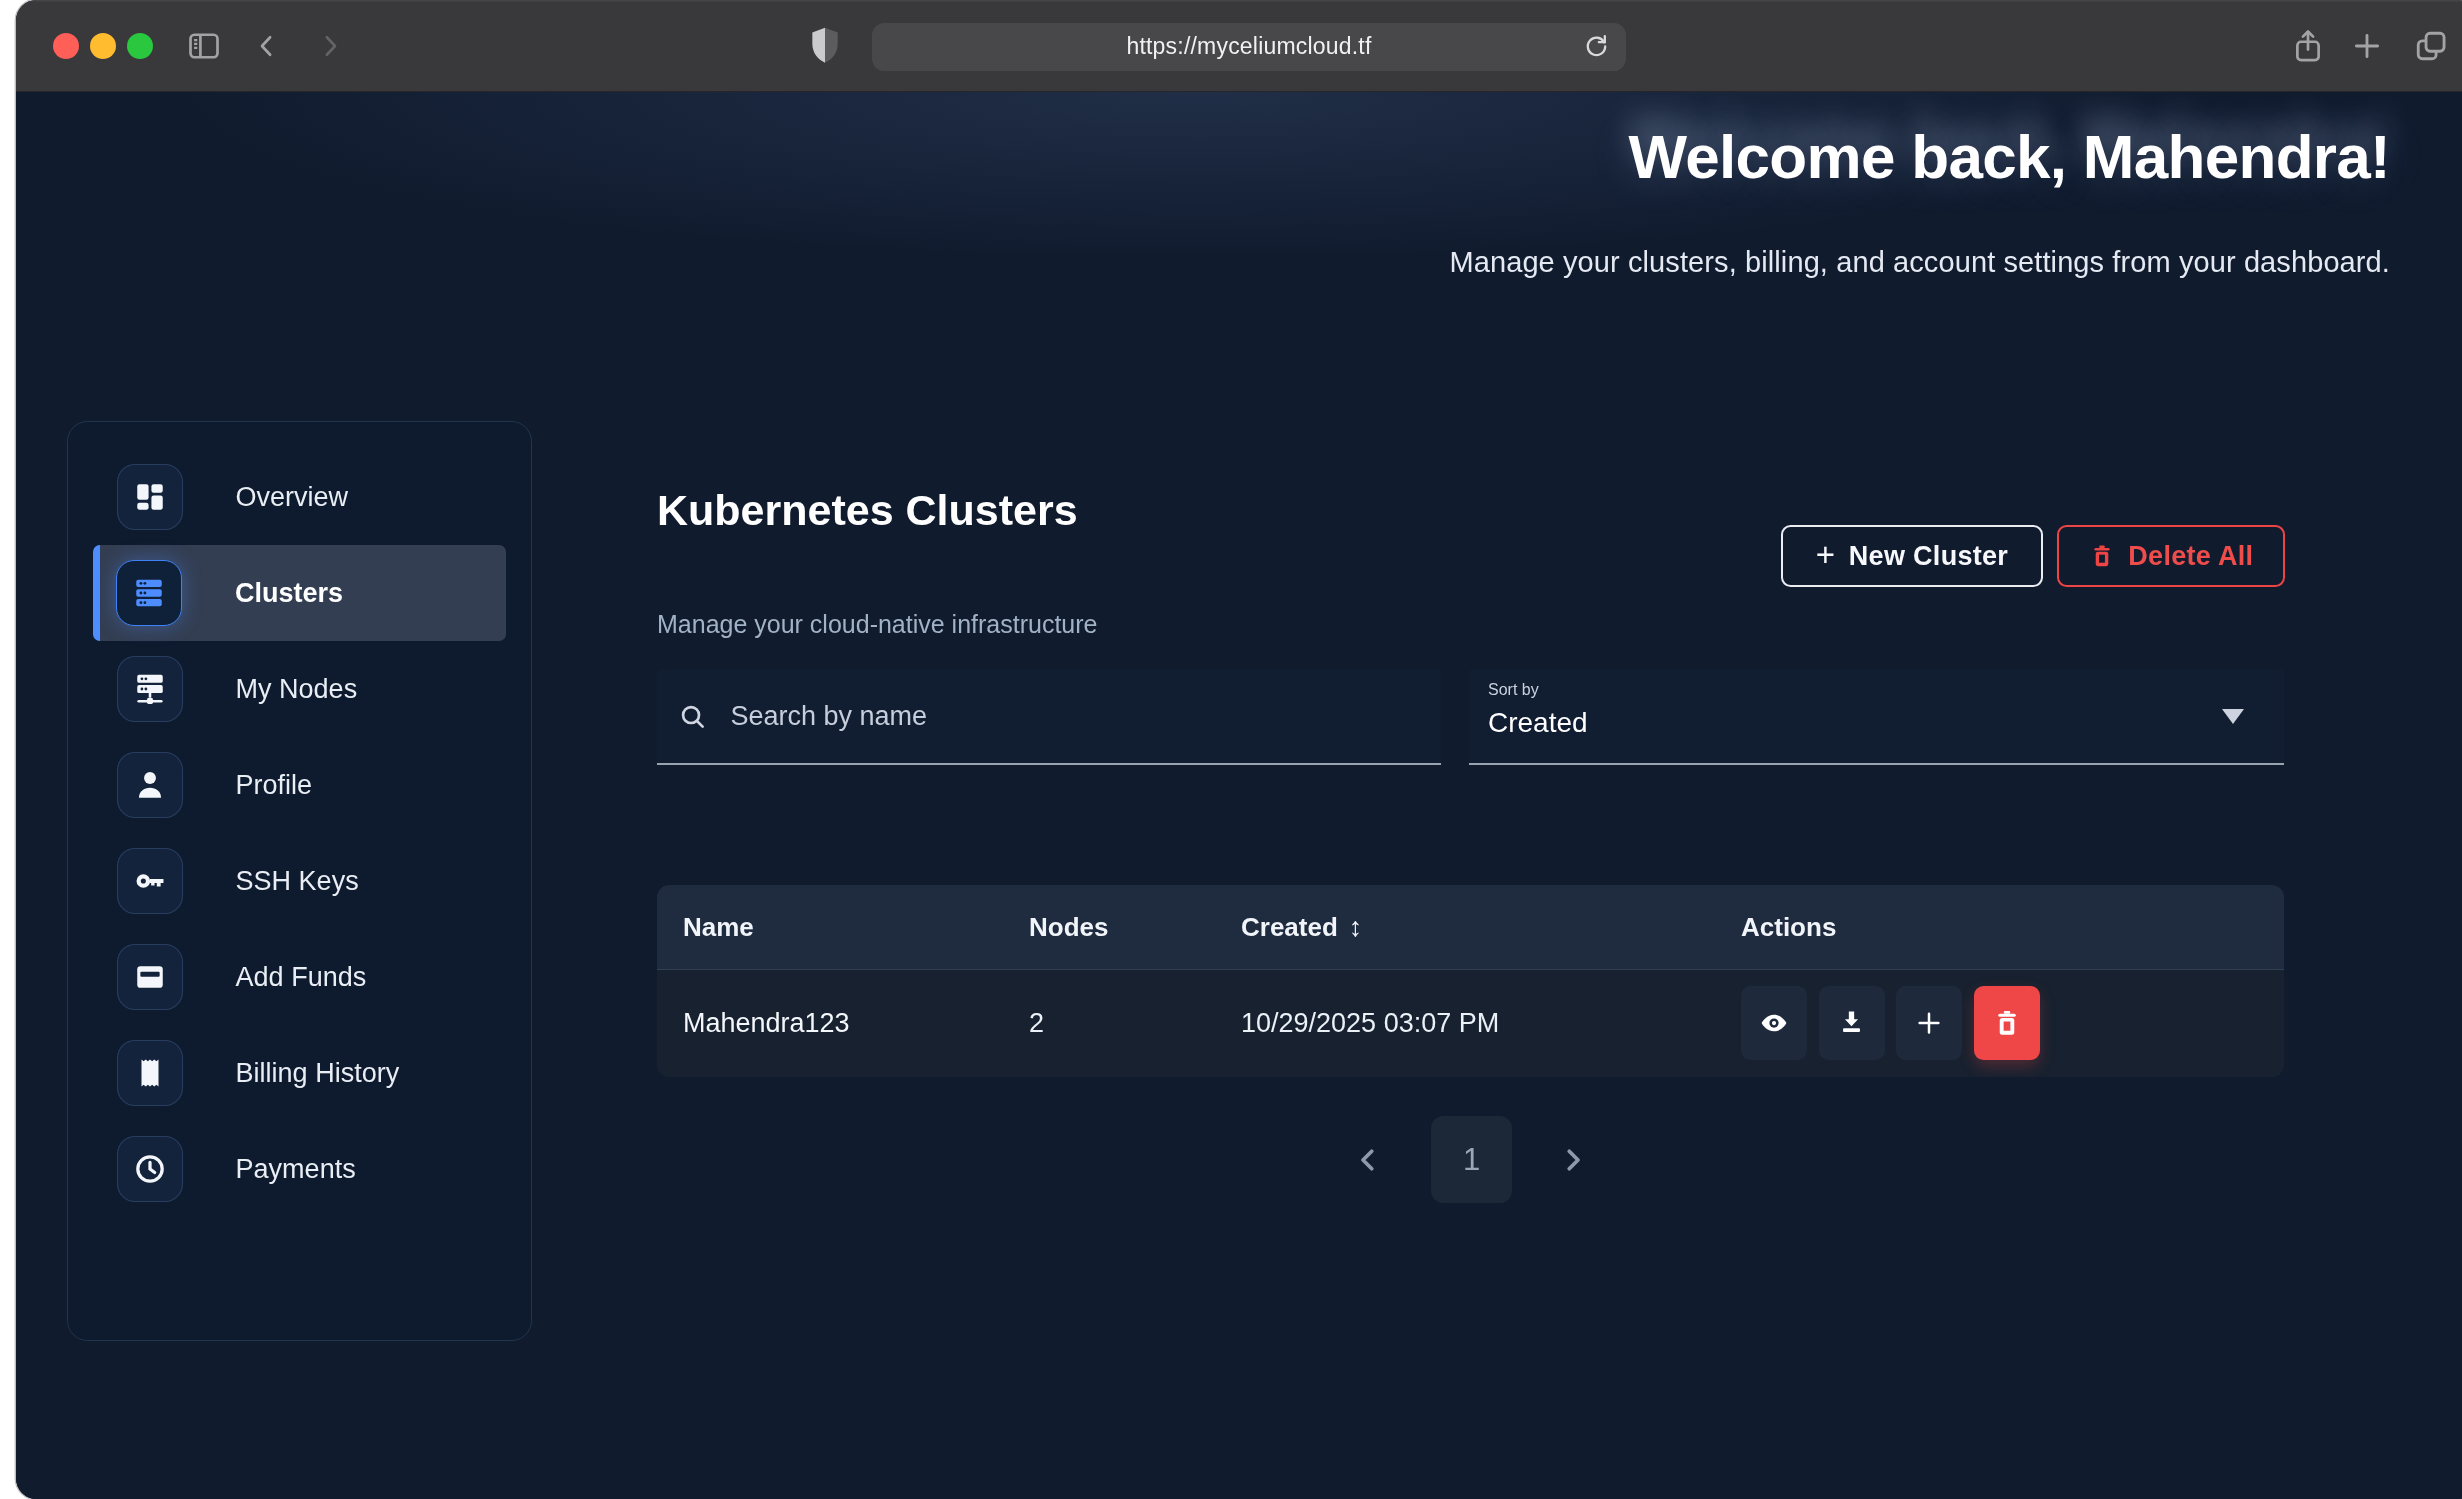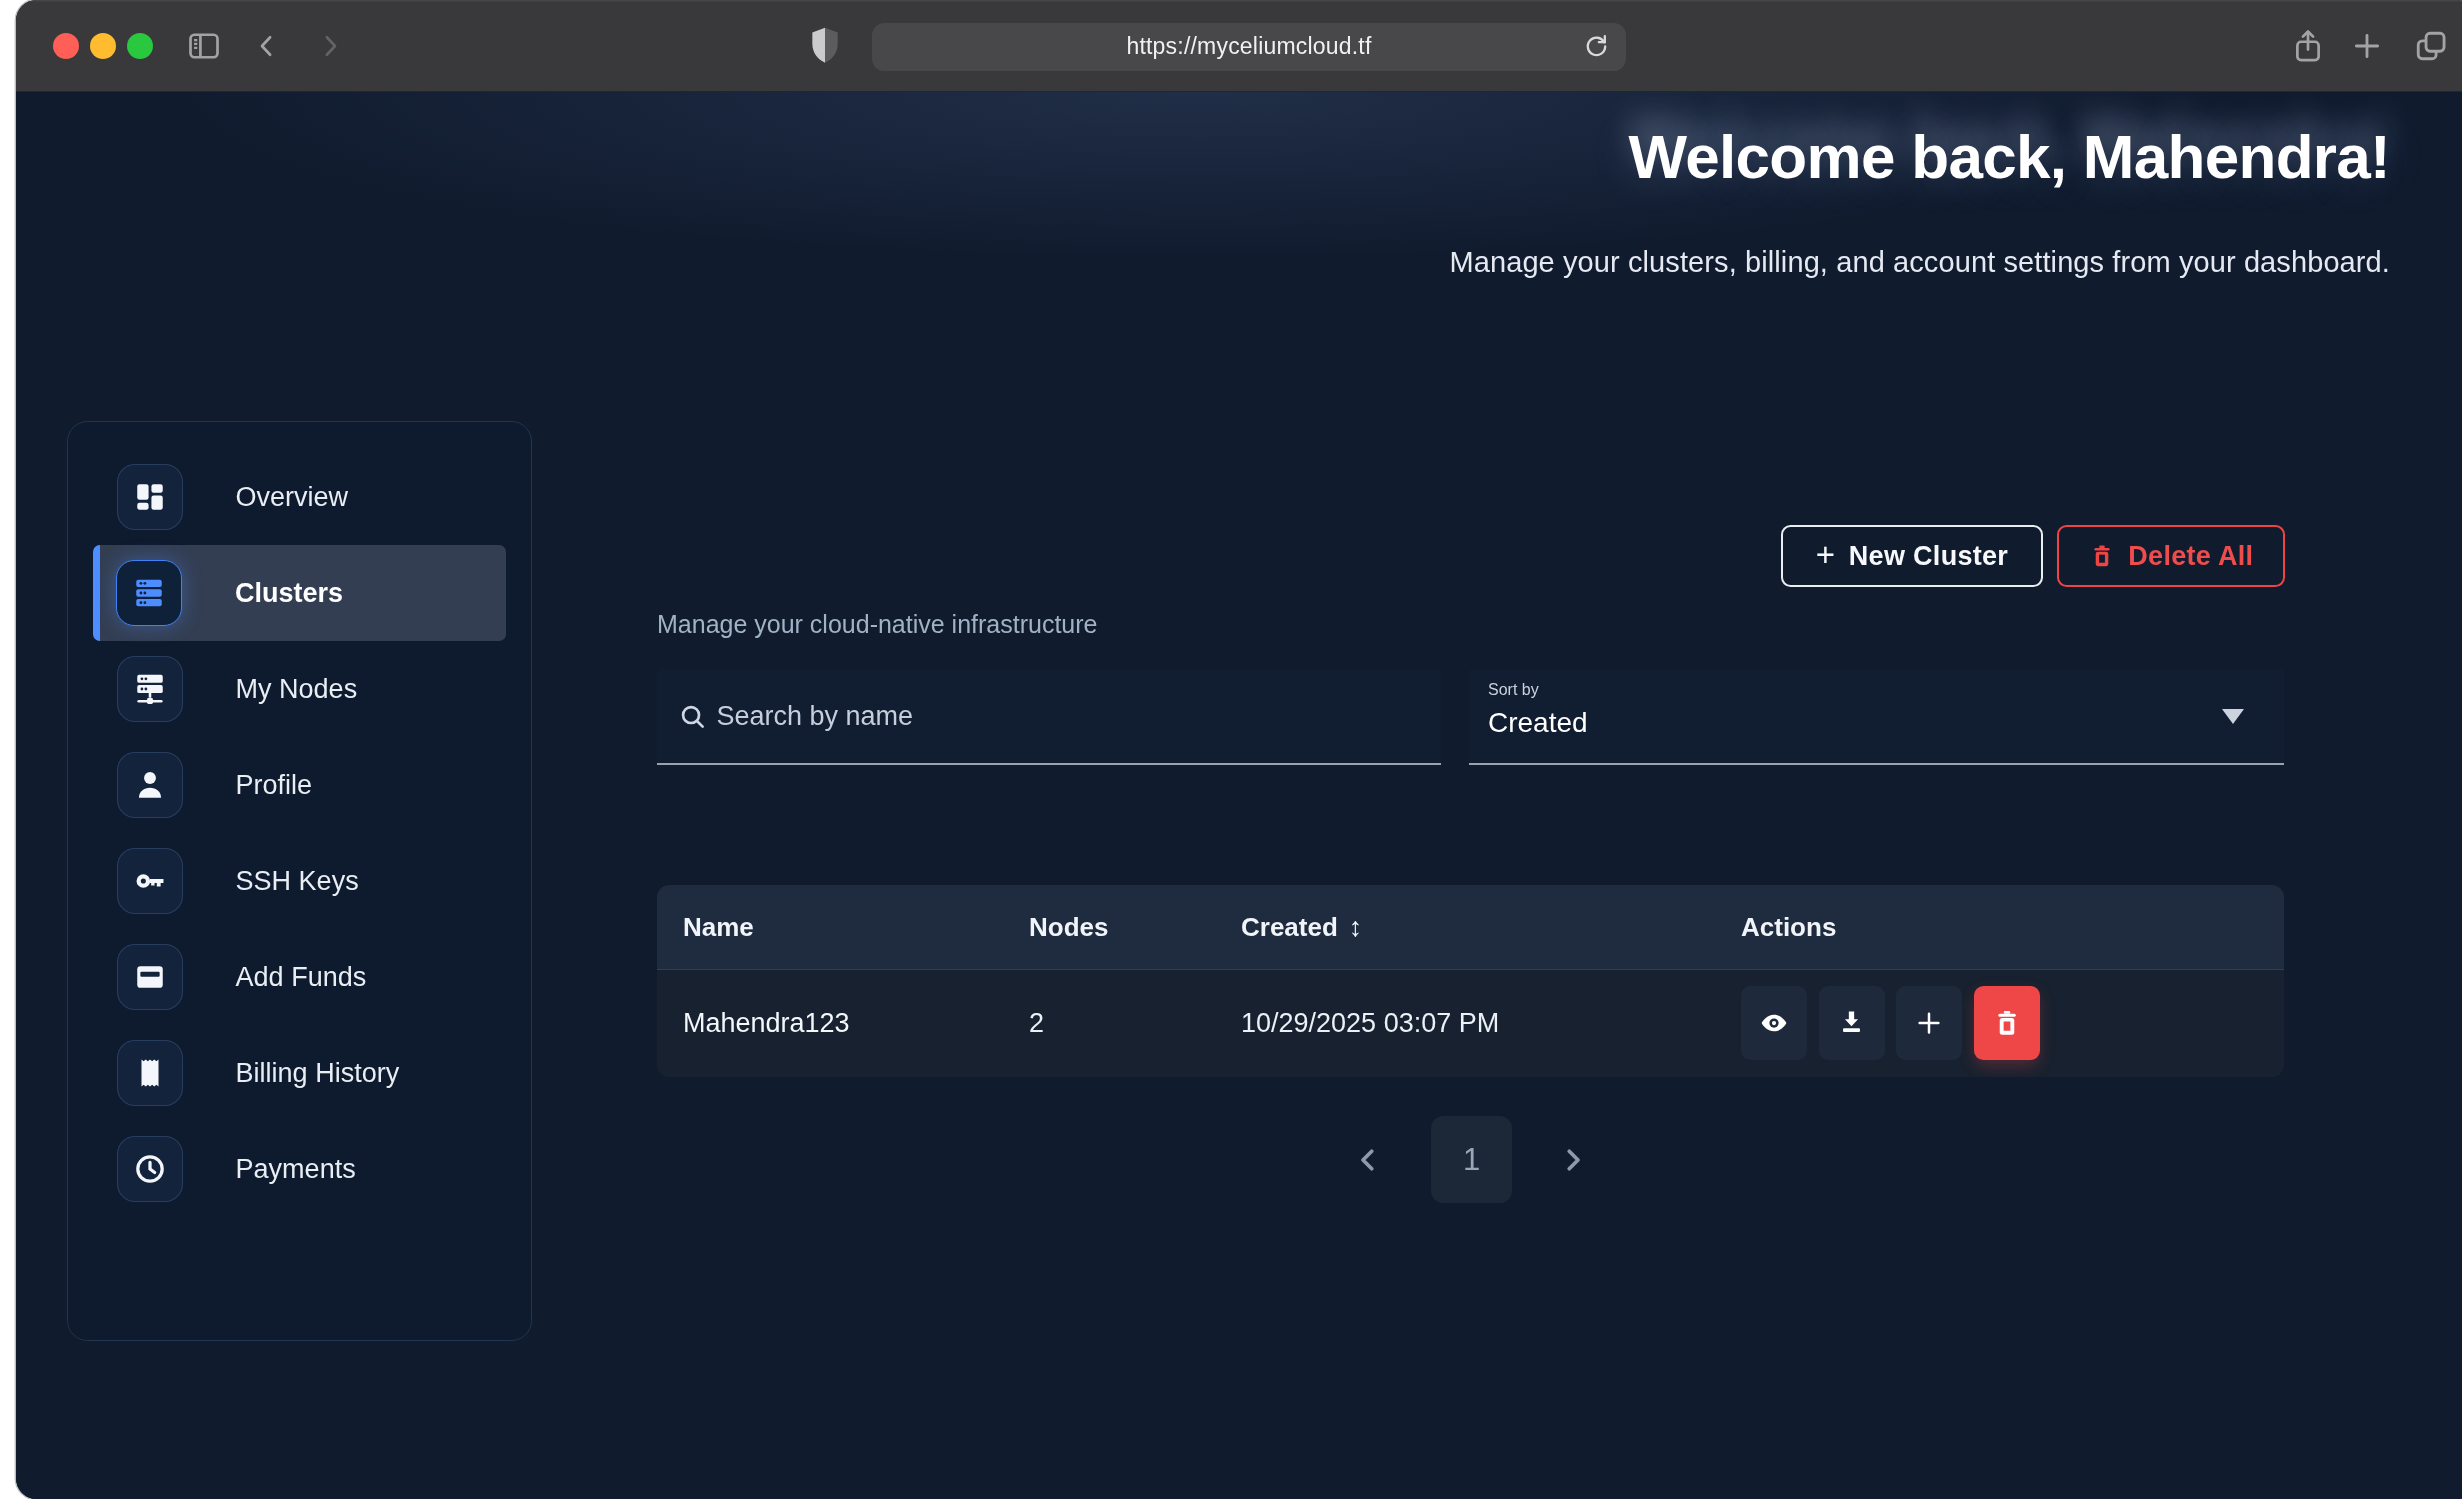--- a/index.html
+++ b/index.html
@@ -85,21 +85,21 @@
   .btn-new { left: 1765px; width: 262px; border: 2.1px solid #eaedf2; color: #f6f8fb; }
   .btn-new .plus-glyph { font-size: 33px; font-weight: 400; line-height: 1; margin-top: -2.7px; }
   .btn-new .btn-label { font-size: 27px; font-weight: 600; letter-spacing: 0.3px; }
   .btn-del { left: 2041px; width: 228px; border: 2.1px solid #ef4444; color: #ef4c4c; }
   .btn-del .btn-label { font-size: 27px; font-weight: 600; letter-spacing: 0.3px; }
   .btn-del svg { display: block; }
 
   .search-field {
     position: absolute; left: 641px; top: 577px; width: 784px; height: 96px;
     background: #111d31; border-bottom: 2.1px solid #99a2b1; border-radius: 2.7px 2.7px 0 0;
-    display: flex; align-items: center; padding: 0 20.5px; gap: 10px;
+    display: flex; align-items: center; padding: 0 20.5px; gap: 24px;
   }
   .search-field svg { flex: none; color: #cfd6e2; }
   .search-input {
     background: transparent; border: none; outline: none; width: 100%;
     font-size: 27px; color: #eef2f8; font-family: "Liberation Sans", sans-serif;
   }
   .search-input::placeholder { color: #c6cedb; opacity: 1; }
 
   .sort-field {
     position: absolute; left: 1453px; top: 577px; width: 815px; height: 96px;
@@ -329,20 +329,21 @@
           <svg width="34" height="34" viewBox="0 0 24 24" fill="none" stroke="currentColor" stroke-width="2.3" stroke-linecap="round">
             <circle cx="12" cy="12" r="8.6"></circle>
             <path d="M12 7.4V12l3.3 2.5"></path>
           </svg>
         </span>
         <span class="side-label">Payments</span>
       </div>
 
     </nav>
 
+    <h2 class="main-title">Kubernetes Clusters</h2>
     <div class="main-sub">Manage your cloud-native infrastructure</div>
 
     <button class="btn btn-new">
       <span class="plus-glyph">+</span>
       <span class="btn-label">New Cluster</span>
     </button>
 
     <button class="btn btn-del">
       <svg width="26" height="26" viewBox="0 0 24 24" fill="#ef4444">
         <rect x="9.4" y="2.4" width="5.2" height="2.2" rx="1"></rect>

